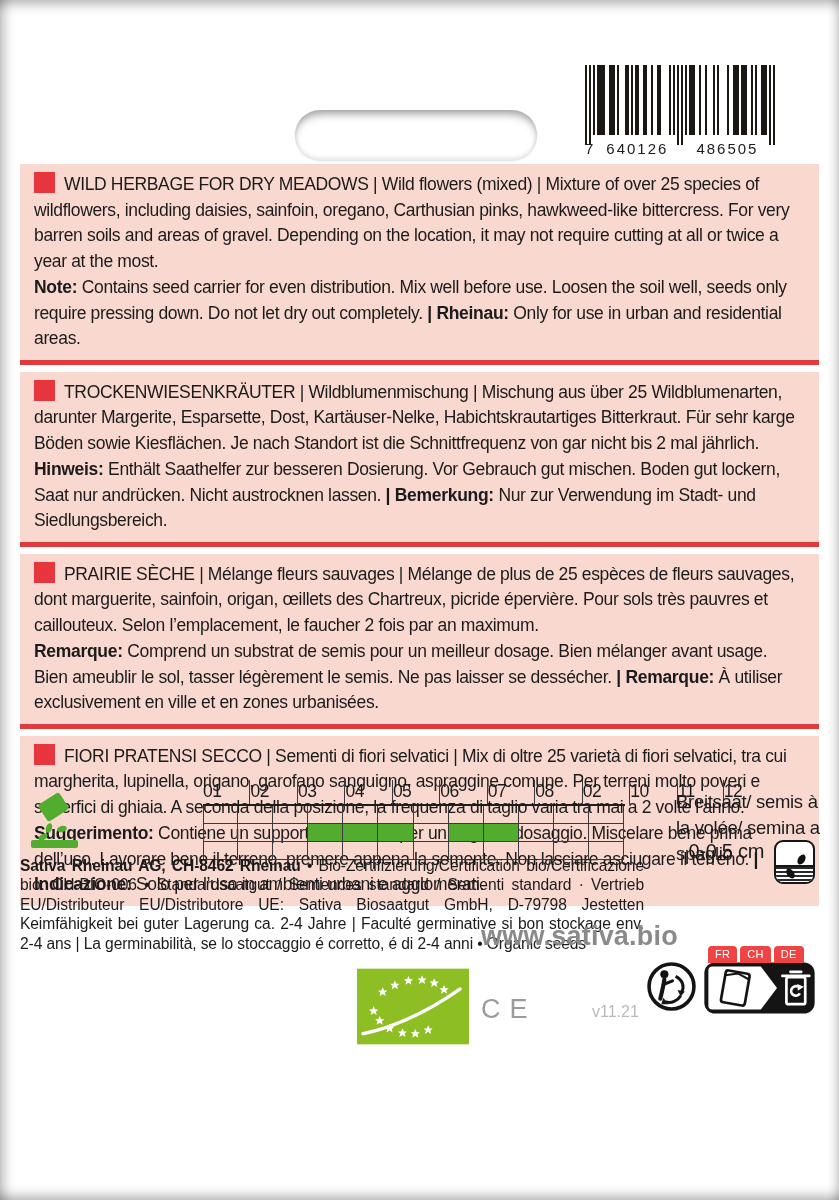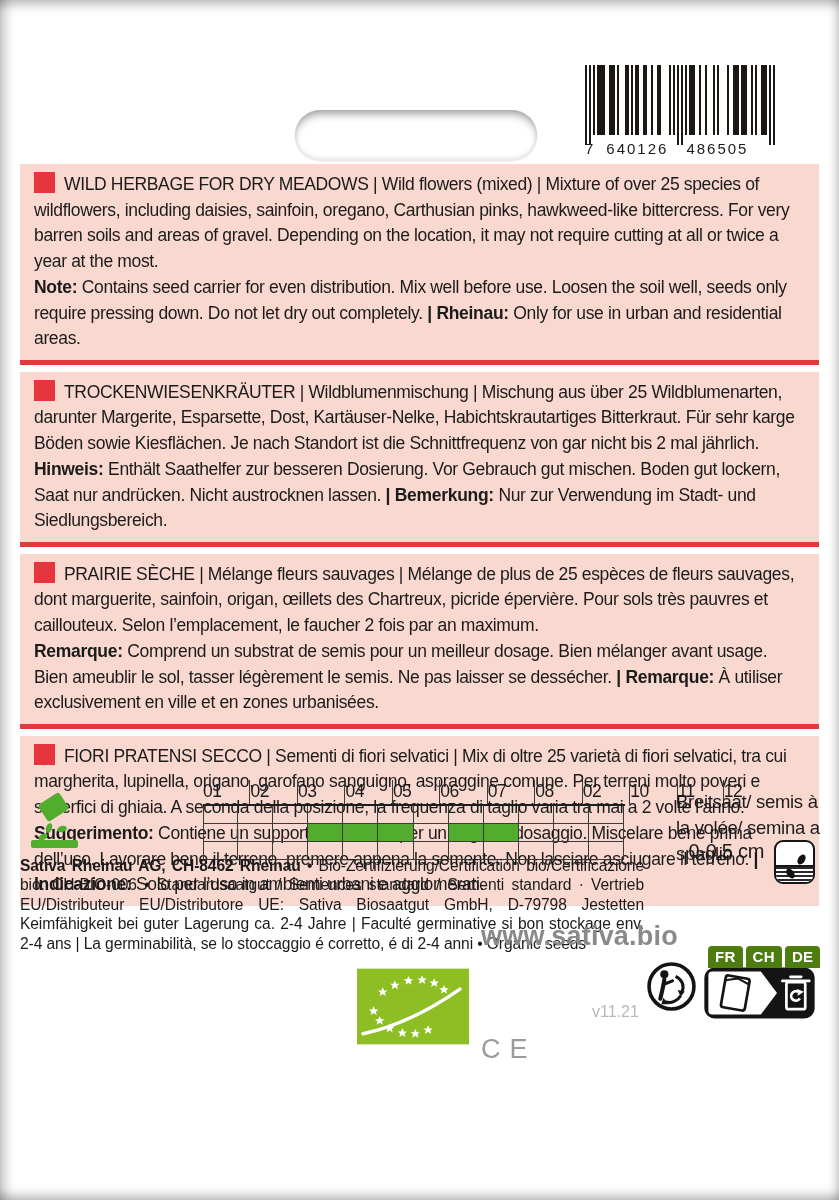--- a/index.html
+++ b/index.html
@@ -15,21 +15,21 @@
   
   .pack-info{left:33px;top:104px;font-size:17px;line-height:23px;letter-spacing:-.2px;}
   .pack-info .sp{display:inline-block;width:10px;}
   
   .hole{left:295px;top:110px;width:242px;height:50px;border-radius:25px;background:#fff;
     box-shadow:inset 0 7px 9px -3px rgba(0,0,0,.38), inset 0 -2px 4px rgba(0,0,0,.10), 0 1px 2px rgba(0,0,0,.12);}
   
   .barcode{left:585px;top:65px;width:200px;}
   .bc-nums{display:flex;align-items:flex-start;font-size:15px;letter-spacing:2px;margin-top:-11px;}
   .bc-first{margin-right:7px;letter-spacing:0;}
-  .bc-left{margin-left:6px;margin-right:18px;}
+  .bc-left{margin-left:6px;margin-right:28px;}
   
   .blocks{left:20px;top:164px;width:799px;}
   .lang-block{background:#f9d8d0;padding:8px 14px 8px 14px;margin-bottom:7px;
     font-size:17.5px;line-height:25.5px;letter-spacing:-.35px;}
   .lang-block.redline{border-bottom:5px solid #e03a3c;}
   .lang-block p{margin:0;}
   .lang-block .p2{margin-top:1px;}
   .lang-block b{letter-spacing:-.3px;}
   .redsq{display:inline-block;width:21px;height:21px;background:#e6353d;margin-right:9px;vertical-align:-3px;}
   
@@ -50,26 +50,26 @@
   
   .depth-row{left:655px;top:840px;width:160px;display:flex;justify-content:flex-end;align-items:flex-start;gap:10px;}
   .depth-val{font-size:20px;letter-spacing:-.3px;}
   .depth-icon{position:relative;width:41px;height:44px;border:2.5px solid #161616;border-radius:9px;box-sizing:border-box;overflow:hidden;background:#fff;flex:0 0 auto;}
   .depth-icon .soil{position:absolute;left:0;right:0;bottom:0;height:15px;border-top:2px solid #161616;
     background:repeating-linear-gradient(180deg,#2a2a2a 0 1.6px,#fff 1.6px 4.1px);}
   .depth-icon .dseed{position:absolute;width:7px;height:11px;background:#111;border-radius:50%;}
   
   .eu-logo{left:357px;top:968px;width:112px;height:77px;}
   .website{left:481px;top:921px;font-size:27px;font-weight:bold;color:#8a8a8c;letter-spacing:.2px;}
-  .ce-mark{left:481px;top:994px;font-size:27px;color:#9b9b9d;letter-spacing:9px;margin-top:40px;}
+  .ce-mark{left:481px;top:994px;font-size:27px;color:#9b9b9d;letter-spacing:9px;}
   .version{left:592px;top:1003px;font-size:16px;color:#b9b9bb;}
   .triman{left:646px;top:961px;width:51px;height:51px;}
   .recycle{left:703px;top:946px;width:113px;}
   .rec-tabs{display:flex;gap:3px;padding-left:5px;margin-bottom:-2px;position:relative;z-index:2;}
-  .rec-tab{background:#4d7c0f;color:#fff;font-size:15px;font-weight:bold;border-radius:4px 4px 0 0;padding:2px 7px 3px;letter-spacing:.3px;}
+  .rec-tab{background:#ef4444;color:#fff;font-size:11px;font-weight:normal;border-radius:4px 4px 0 0;padding:2px 7px 3px;letter-spacing:.3px;}
 </style>
 </head>
 <body>
 
 <div class="packet">
 
 
   <div class="abs hole"></div>
 
   <div class="abs barcode">

